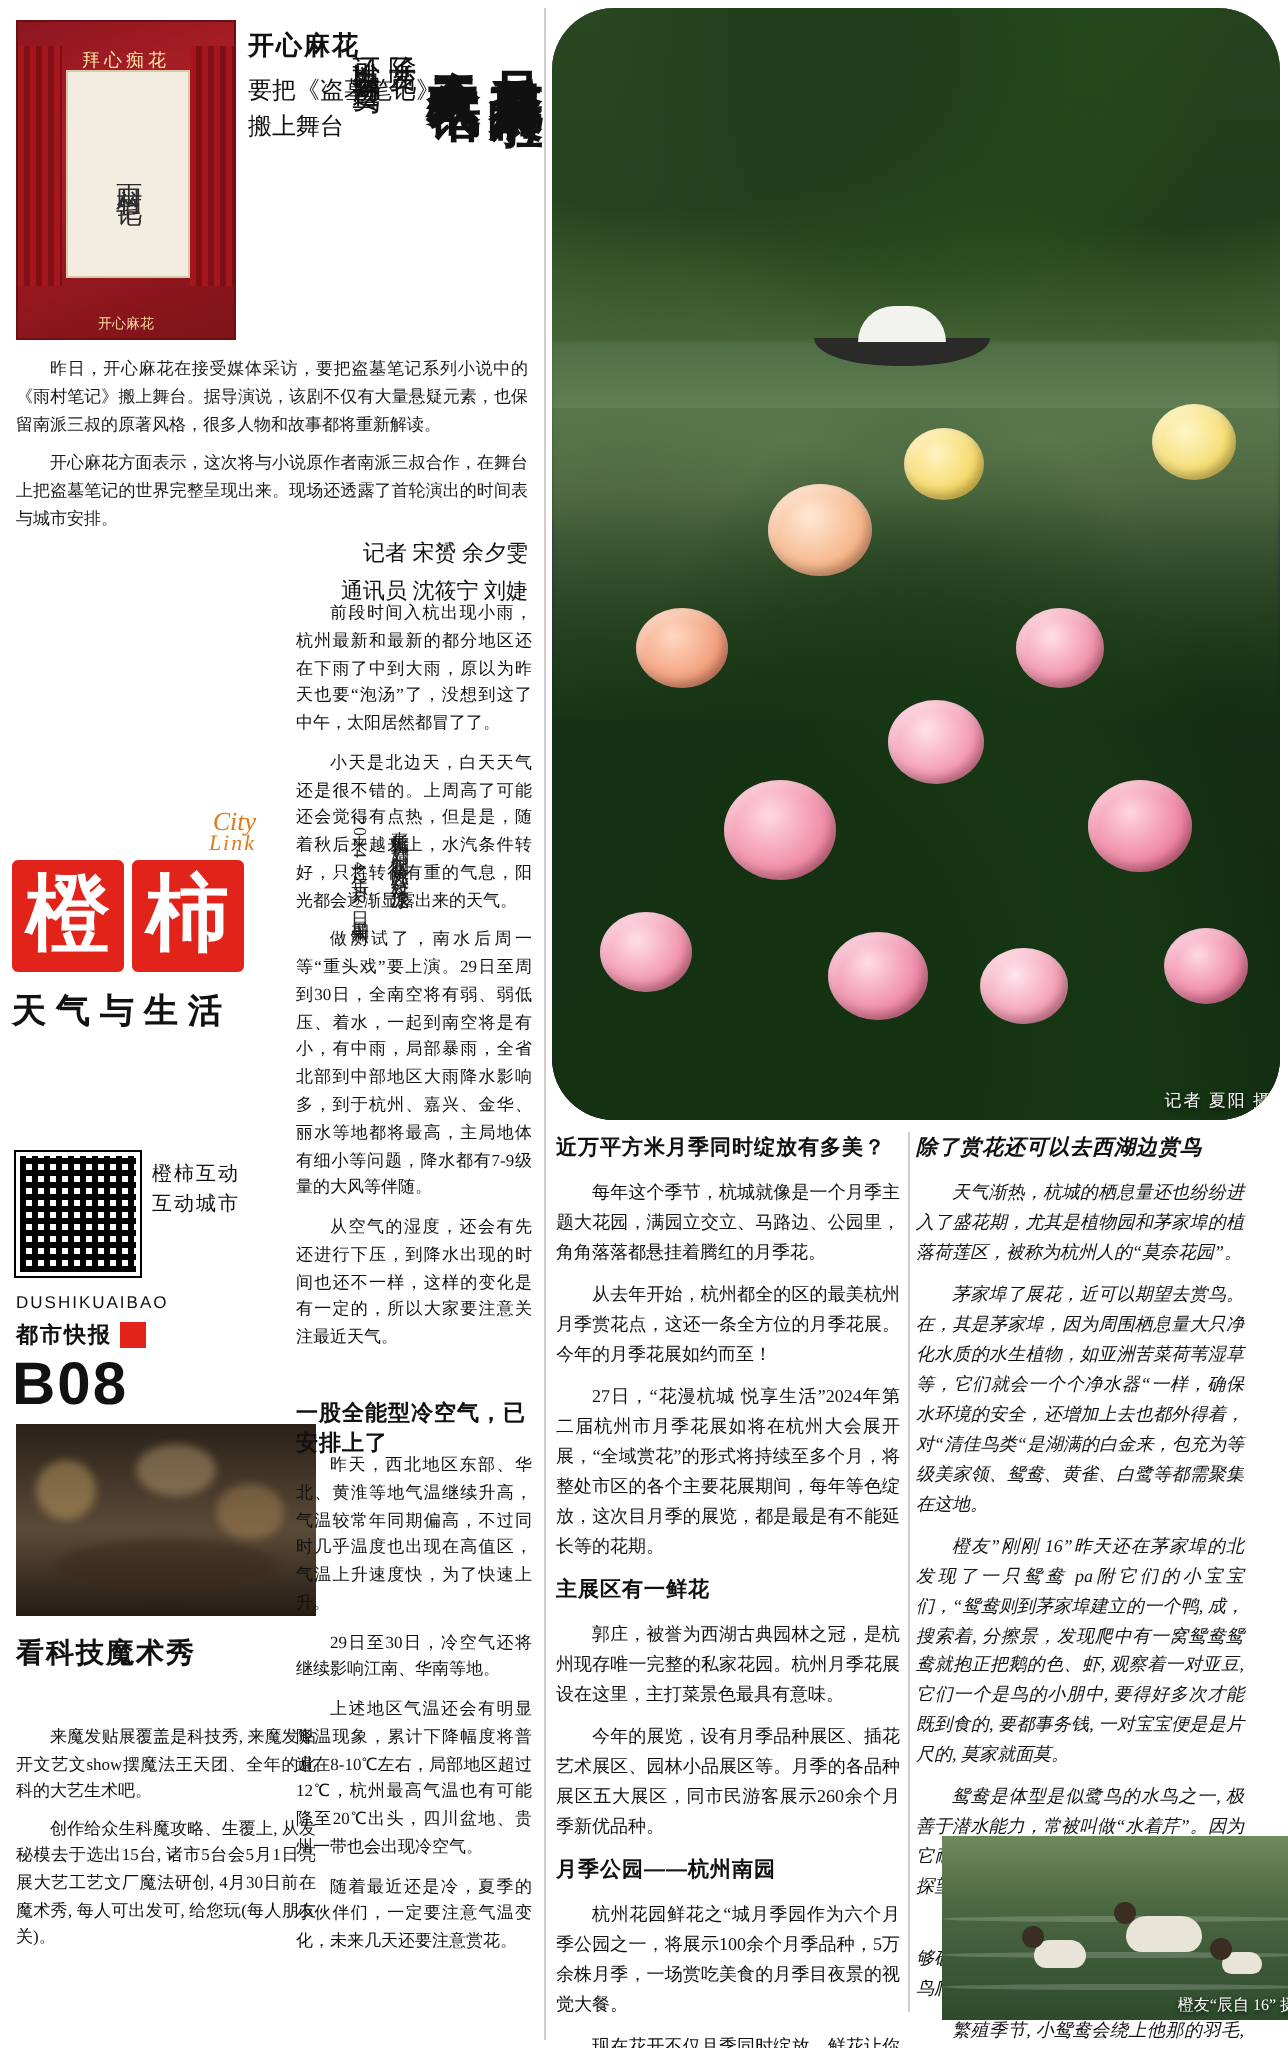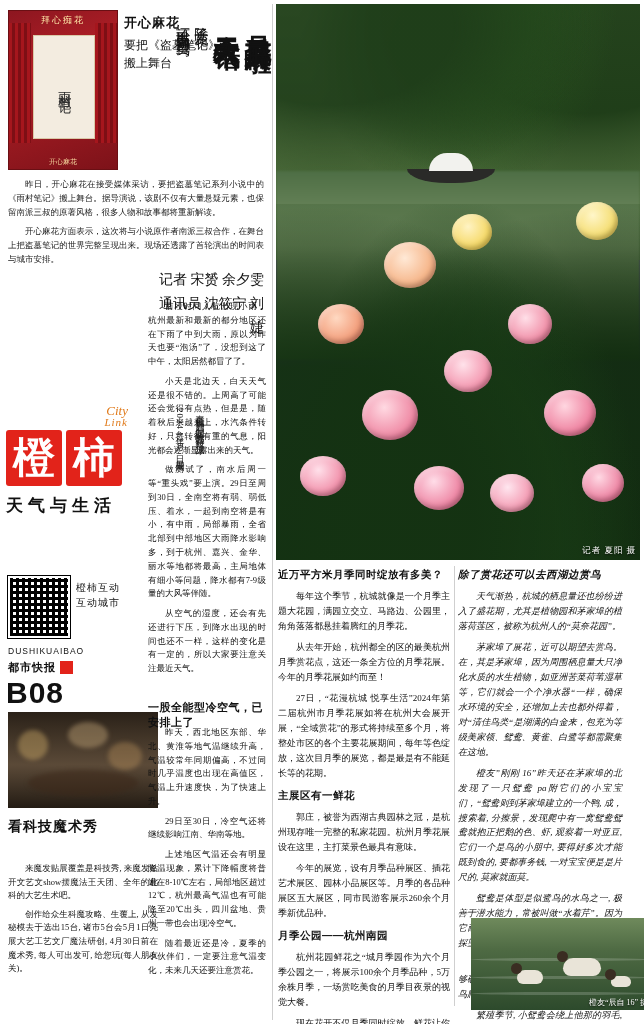--- a/index.html
+++ b/index.html
@@ -22,21 +22,21 @@
 
   
   .book-box {
     position: absolute; left: 8px; top: 10px; width: 110px; height: 160px;
     background: linear-gradient(160deg,#8d1620 0%,#b01f26 35%,#7d1219 100%);
     border: 1px solid #6a0f14;
     overflow: hidden;
   }
   .book-head {
     text-align:center; color:#ffe9a8; font-size:9px; letter-spacing:2px;
-    padding-top:3px; font-family:"Liberation Serif", serif;
+    padding-top:13px; font-family:"Liberation Serif", serif;
   }
   .curtain-l, .curtain-r {
     position:absolute; top:12px; width:22px; height:120px;
     background: repeating-linear-gradient(90deg,#a5161d 0 3px,#7d0f15 3px 6px);
   }
   .curtain-l { left:0; } .curtain-r { right:0; }
   .book-inner {
     position:absolute; left:24px; top:24px; width:62px; height:104px;
     background:#f3ece0; border:1px solid #d9c9a8;
     display:flex; align-items:center; justify-content:center;
@@ -171,21 +171,21 @@
     font-size:27px; font-weight:bold; letter-spacing:2px; line-height:1.08;
     font-family:"Liberation Sans", sans-serif;
   }
   .hl-sub {
     writing-mode: vertical-rl; text-orientation: upright;
     font-size:14px; letter-spacing:2px; line-height:1.15; color:#111;
     font-family:"Liberation Sans", sans-serif; margin-top:2px;
   }
   .byline {
     position:absolute; left:148px; top:268px; width:116px;
-    font-size:14px; line-height:1.7; text-align:right;
+    font-size:11px; line-height:1.7; text-align:right;
   }
 
   .mid-body {
     position:absolute; left:148px; top:300px; width:118px;
     font-size:8.5px; line-height:1.62; text-align:justify;
   }
   .mid-body p { margin:0 0 6px 0; text-indent:2em; }
 
   .mid-sub {
     position:absolute; left:148px; top:700px; width:118px;
@@ -194,21 +194,21 @@
   }
   .mid-body2 {
     position:absolute; left:148px; top:726px; width:118px;
     font-size:8.5px; line-height:1.62; text-align:justify;
   }
   .mid-body2 p { margin:0 0 6px 0; text-indent:2em; }
 
   
   .hero {
     position:absolute; left:276px; top:4px; width:364px; height:556px;
-    overflow:hidden; background:#4c1d95;
+    overflow:hidden; background:#4c1d95;border-radius:31px;
   }
   .hero-sky {
     position:absolute; left:0; top:0; width:100%; height:46%;
     background: linear-gradient(180deg,#8fae70 0%,#5f7f48 40%,#3d5c30 100%);
   }
   .hero-water {
     position:absolute; left:0; top:30%; width:100%; height:34%;
     background: linear-gradient(180deg,#4e6e45 0%,#7b9468 40%,#526c42 100%);
     filter: blur(1px);
   }

